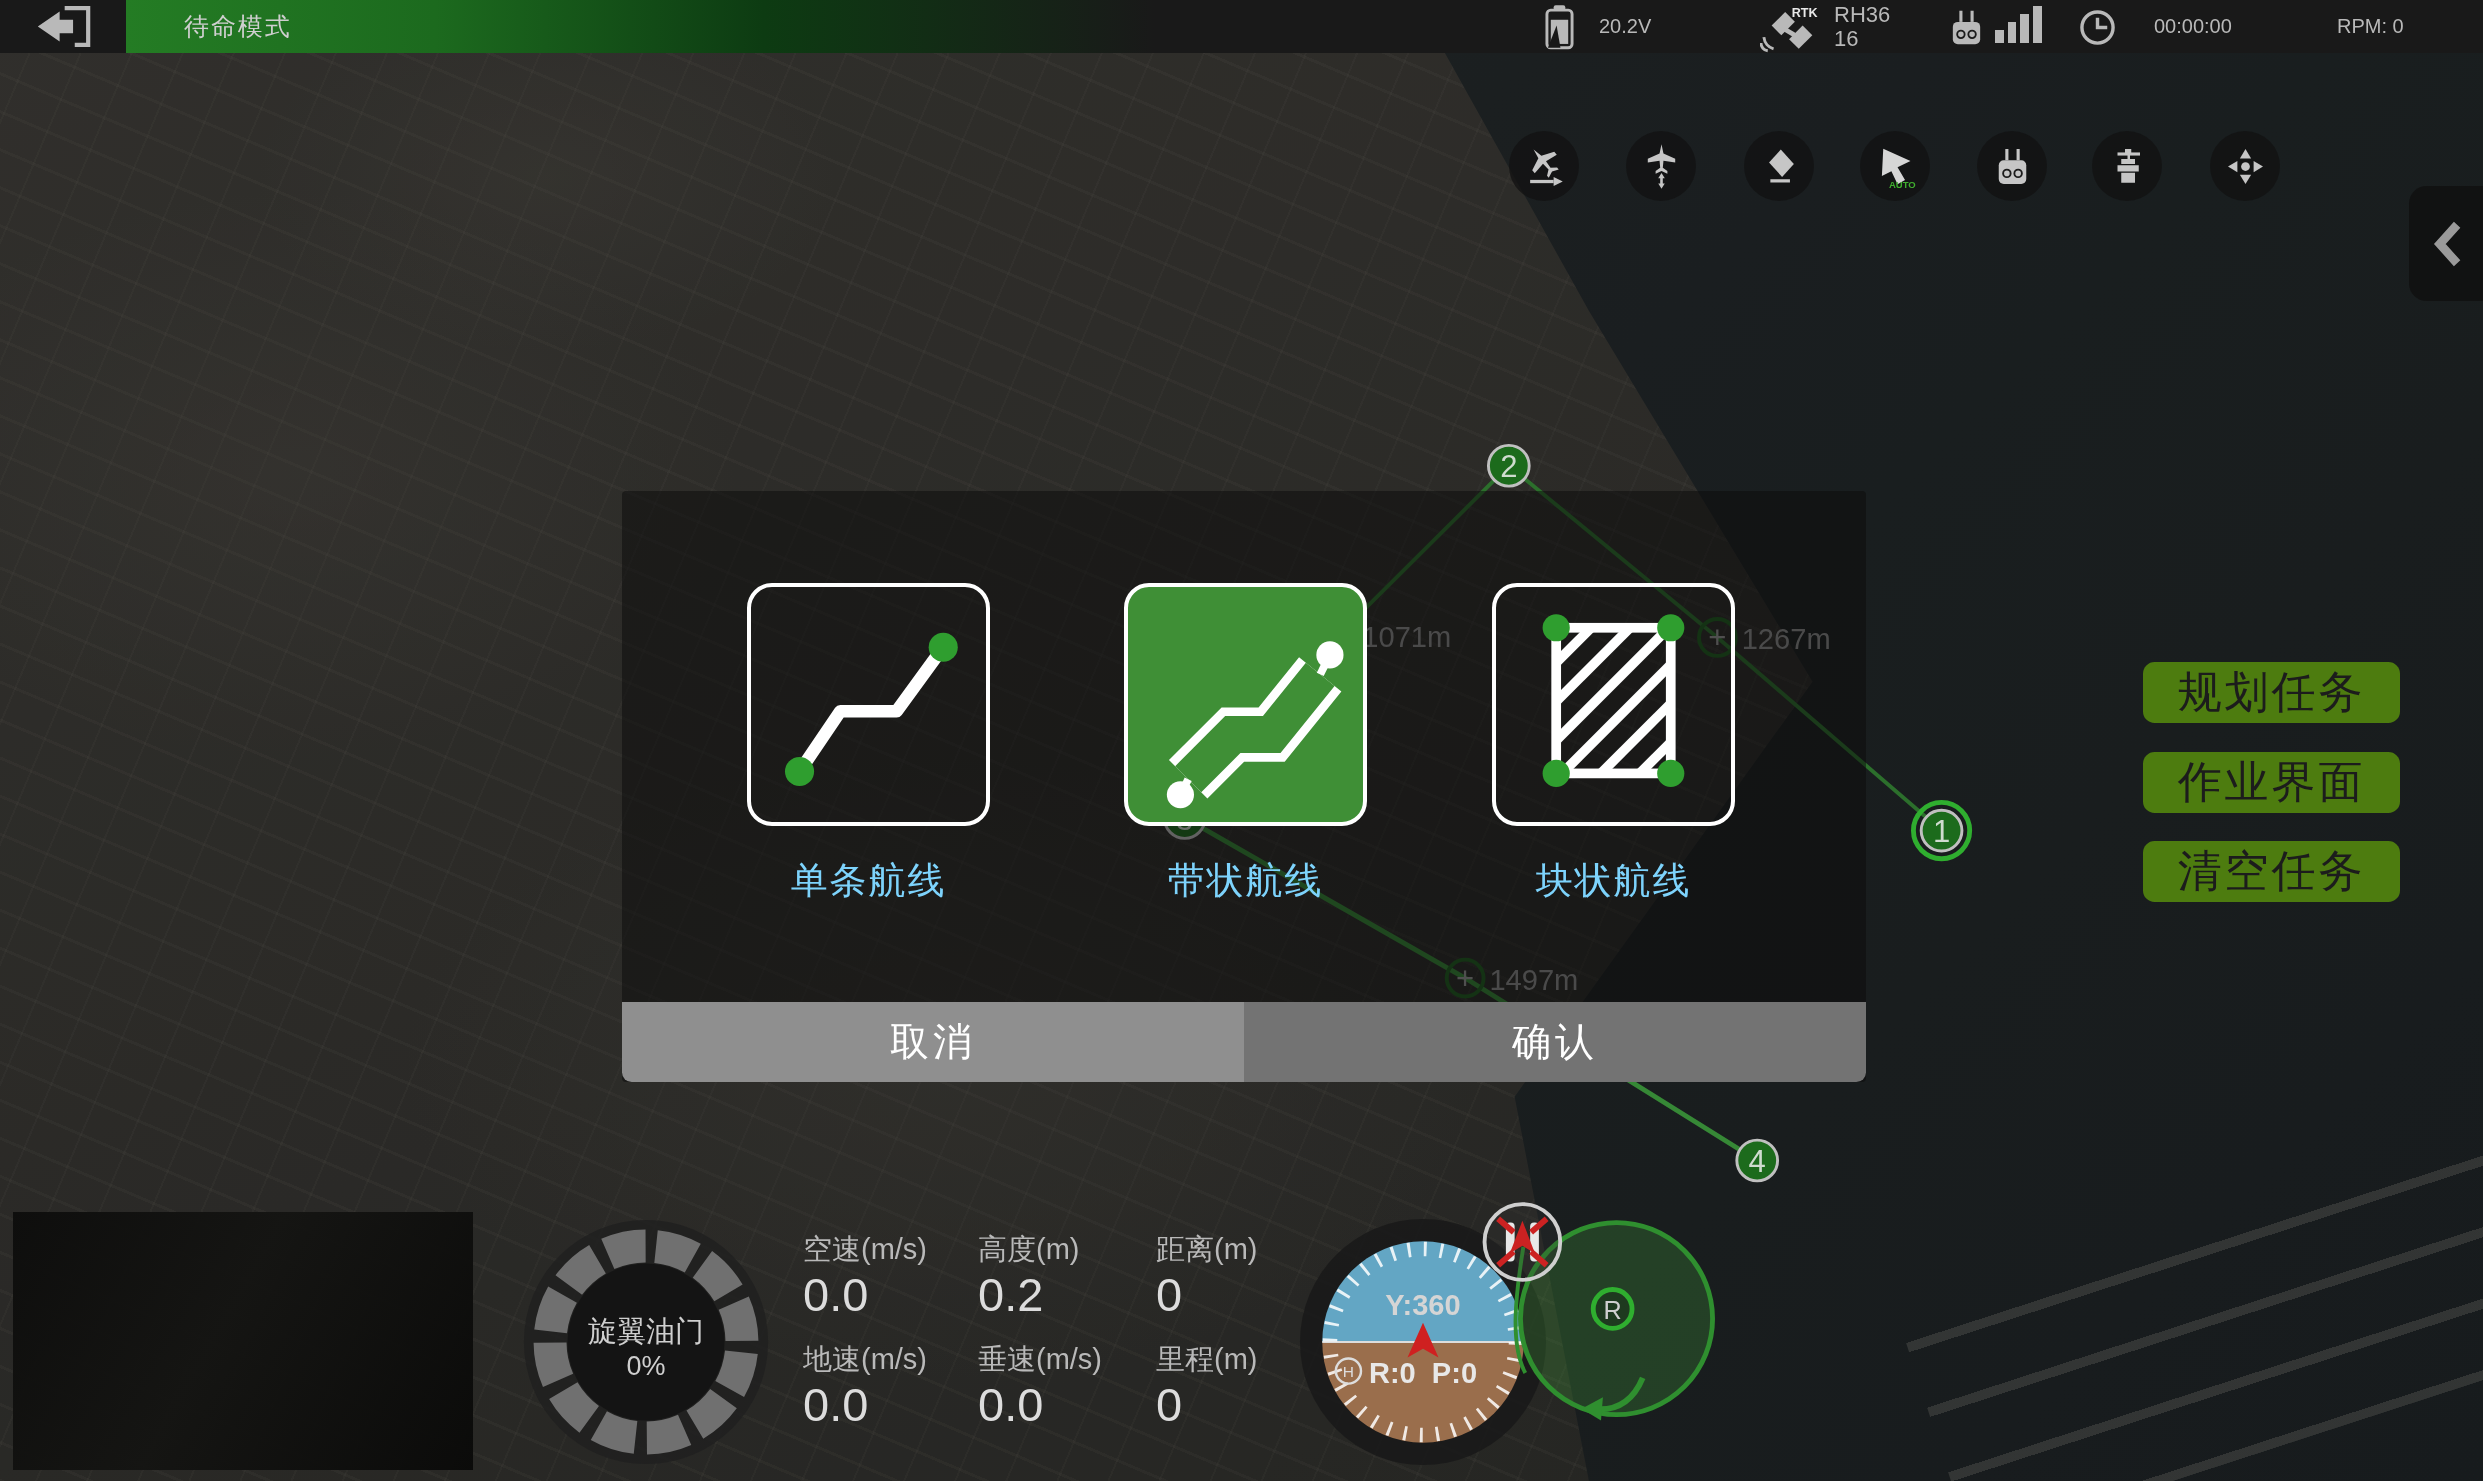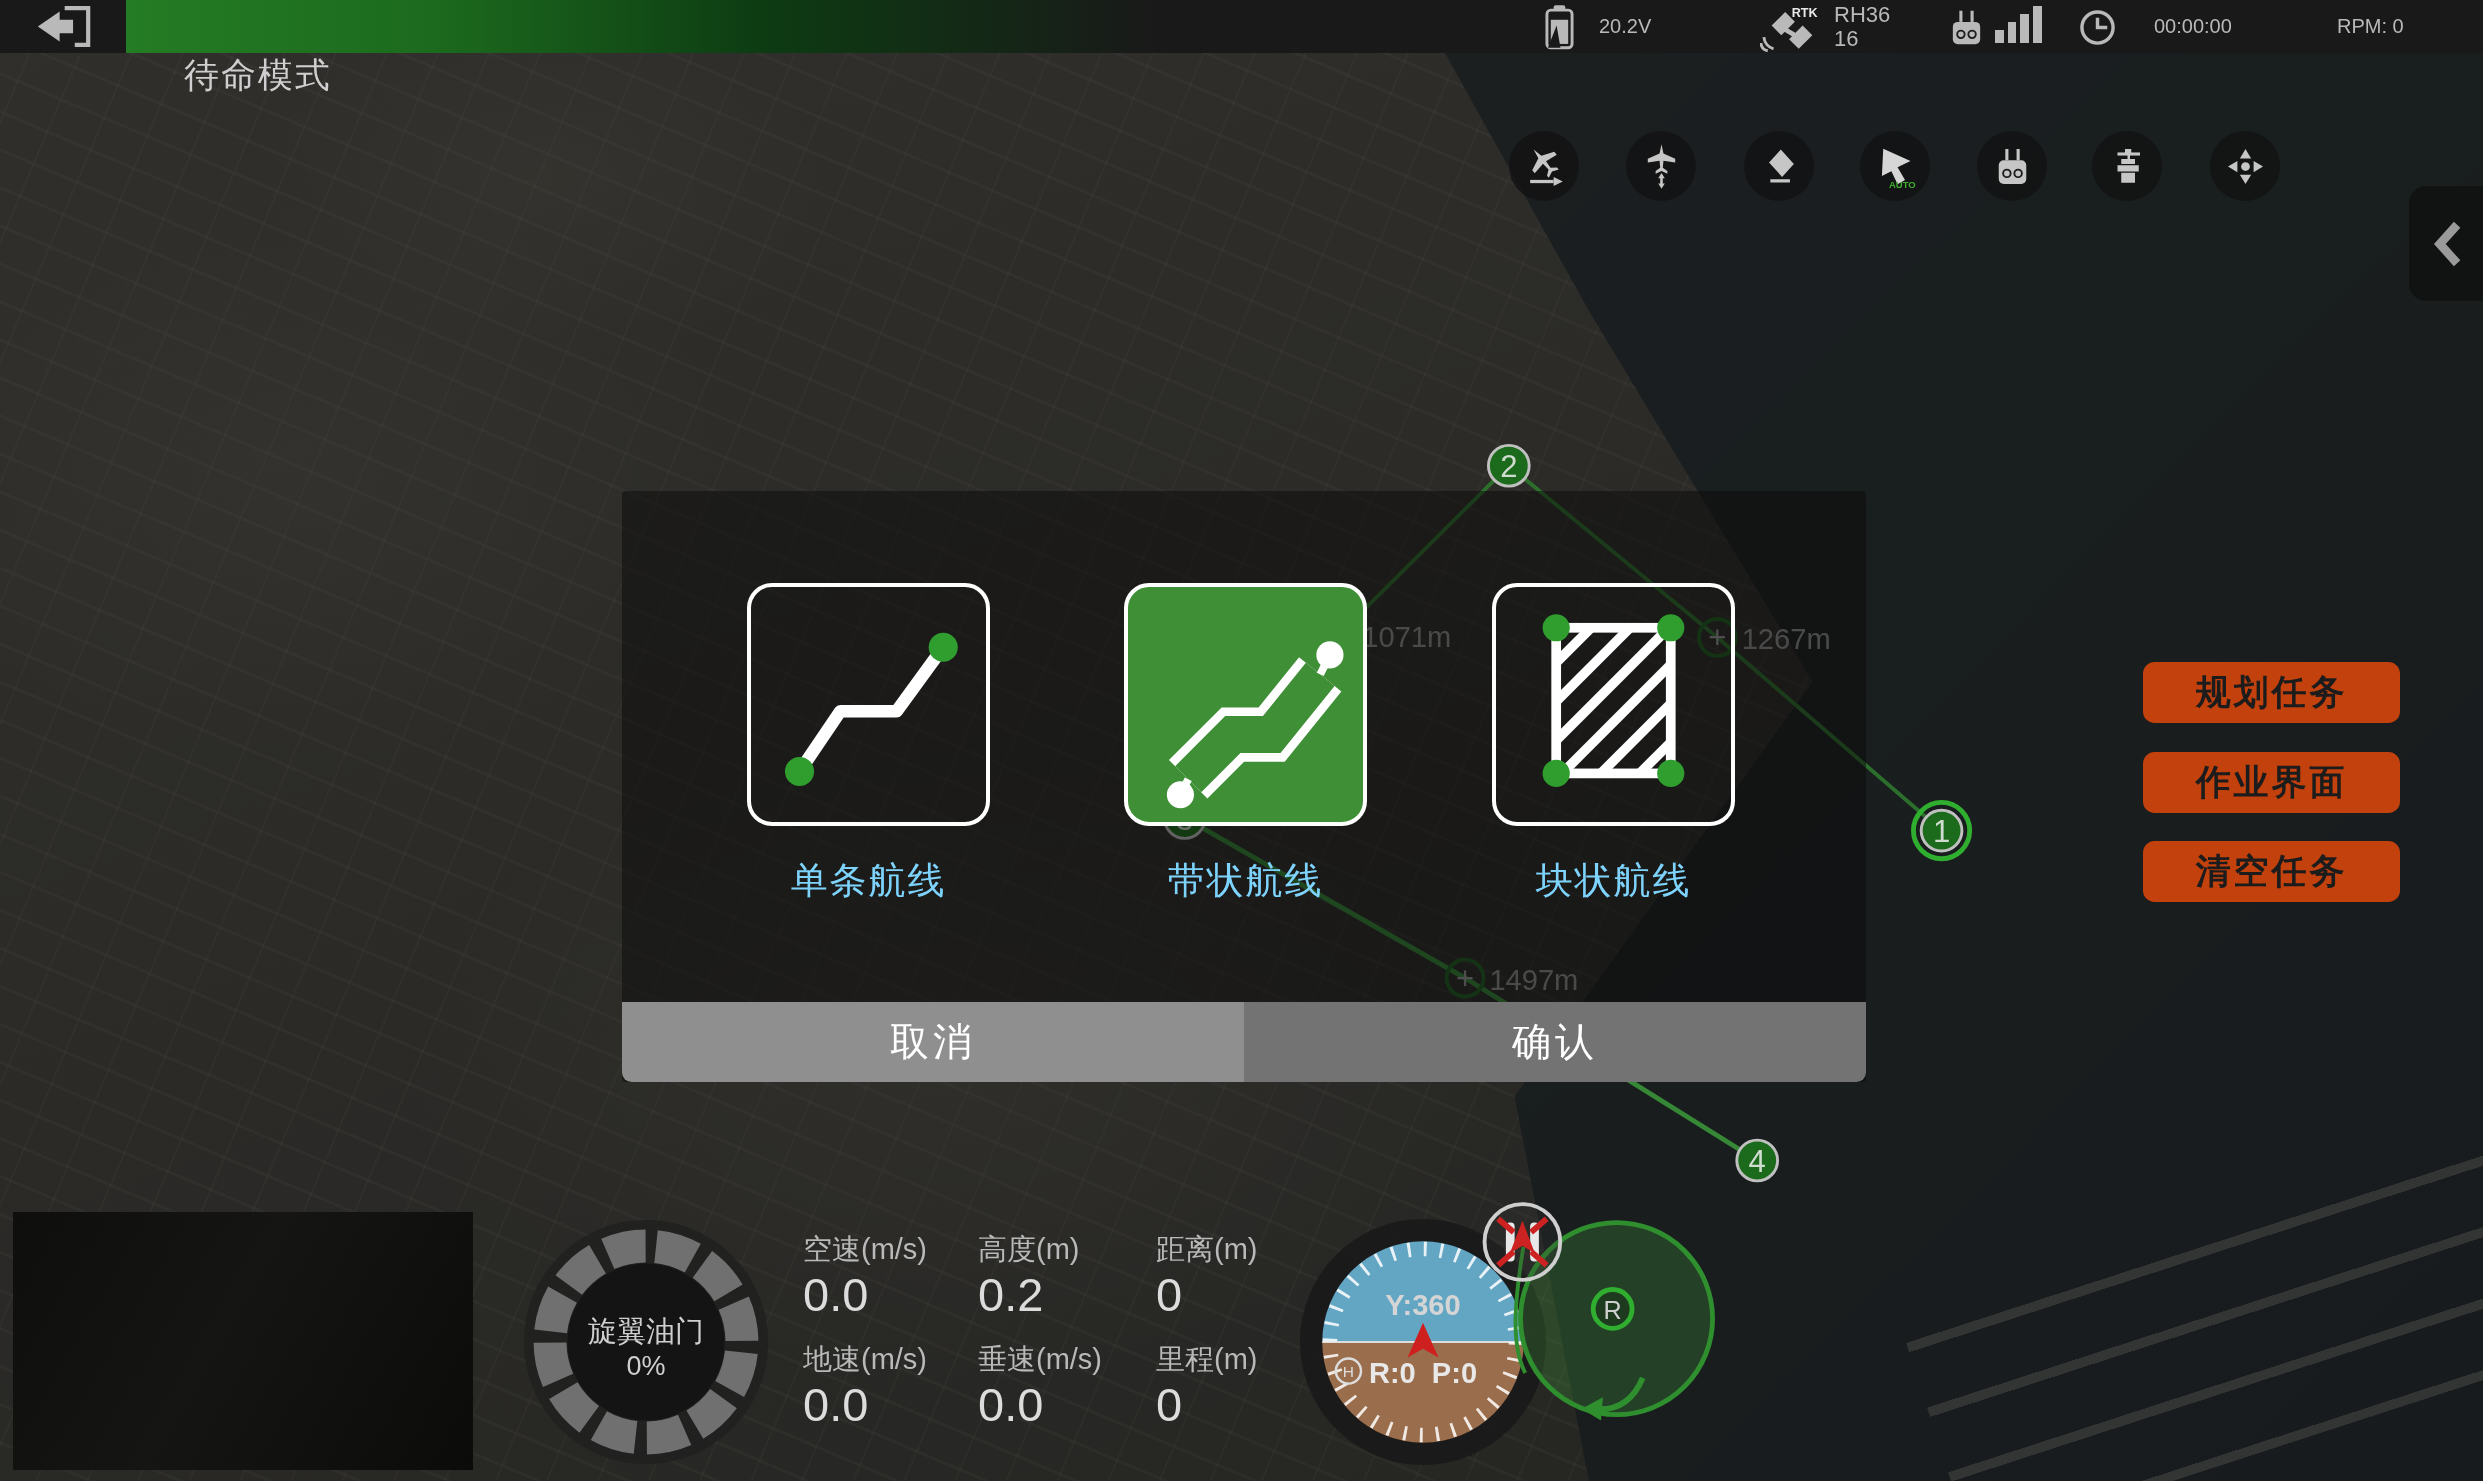--- a/index.html
+++ b/index.html
@@ -21,38 +21,38 @@
       clip-path:polygon(57% 0,100% 0,100% 100%,64% 100%,61% 74%,73% 46%,64% 21%);}
   .runway{position:absolute;left:1921px;top:1223px;width:621px;height:233px;transform:rotate(-18deg);
       background:repeating-linear-gradient(0deg, rgba(185,182,172,0.25) 0 9.7px, transparent 9.7px 68px);}
   .dim{position:absolute;inset:0;background:rgba(0,0,0,0.30);}
 
   
   .topbar{position:absolute;left:0;top:0;width:2483px;height:53px;background:#191919;z-index:50;}
   .back-btn{position:absolute;left:0;top:0;width:126px;height:53px;display:flex;align-items:center;justify-content:center;cursor:pointer;}
   .mode-strip{position:absolute;left:126px;top:0;width:1029px;height:53px;
       background:linear-gradient(90deg,#247c24 0%,#1c6a1e 30%,#0d3b12 62%,rgba(15,25,15,0) 100%);}
-  .mode-label{position:absolute;left:58px;top:0;line-height:53px;font-size:35px;color:#cfcfcf;letter-spacing:1.9px;margin-top:48px;}
+  .mode-label{position:absolute;left:58px;top:0;line-height:53px;font-size:25px;color:#cfcfcf;letter-spacing:1.9px;}
   .tb-text{position:absolute;top:0;line-height:53px;font-size:20px;color:#b9b9b9;white-space:pre;}
   .tb-icon{position:absolute;}
   .gps-text{position:absolute;left:1834px;top:2.9px;font-size:22px;line-height:24px;color:#b9b9b9;}
   .sigbars{position:absolute;left:1995px;top:0;height:53px;width:50px;}
   .sigbars div{position:absolute;bottom:9.7px;width:8.7px;background:#b9b9b9;}
 
   
   .tool{position:absolute;top:131px;width:70px;height:70px;border-radius:50%;
         background:rgba(18,18,18,0.78);display:flex;align-items:center;justify-content:center;z-index:40;cursor:pointer;}
 
   
   .collapse-tab{position:absolute;left:2409px;top:186px;width:93px;height:115px;border-radius:17.5px;
         background:rgba(16,16,16,0.85);z-index:40;display:flex;align-items:center;cursor:pointer;padding-left:21.3px;}
 
   
-  .side-btn{position:absolute;left:2143px;width:257px;height:61px;border-radius:11.6px;background:#c2410c;
-        color:#1c1c1c;font-size:35px;font-weight:700;display:flex;align-items:center;justify-content:center;
+  .side-btn{position:absolute;left:2143px;width:257px;height:61px;border-radius:11.6px;background:#4d7c0f;
+        color:#1c1c1c;font-size:44px;font-weight:400;display:flex;align-items:center;justify-content:center;
         z-index:40;cursor:pointer;letter-spacing:2.9px;}
 
   
   .modal{position:absolute;left:622px;top:491px;width:1244px;height:591px;background:rgba(12,12,12,0.52);
         z-index:30;border-radius:3.9px;}
   .card{position:absolute;top:92px;width:243px;height:243px;border:4.9px solid #fff;border-radius:25px;cursor:pointer;}
   .card.selected{background:#3f8f36;}
   .card-label{position:absolute;top:365px;width:243px;text-align:center;font-size:37px;color:#7dd3fc;letter-spacing:1.9px;}
   .modal-btn{position:absolute;top:511px;width:622px;height:80px;line-height:80px;text-align:center;
         font-size:39px;color:#fff;cursor:pointer;letter-spacing:3.9px;}

